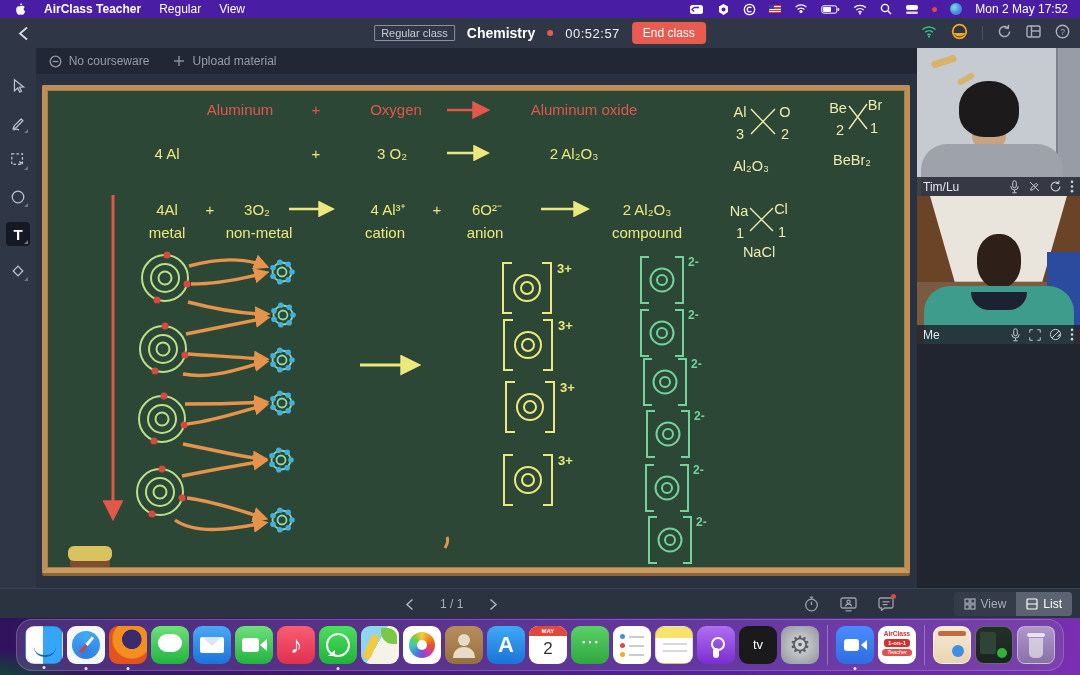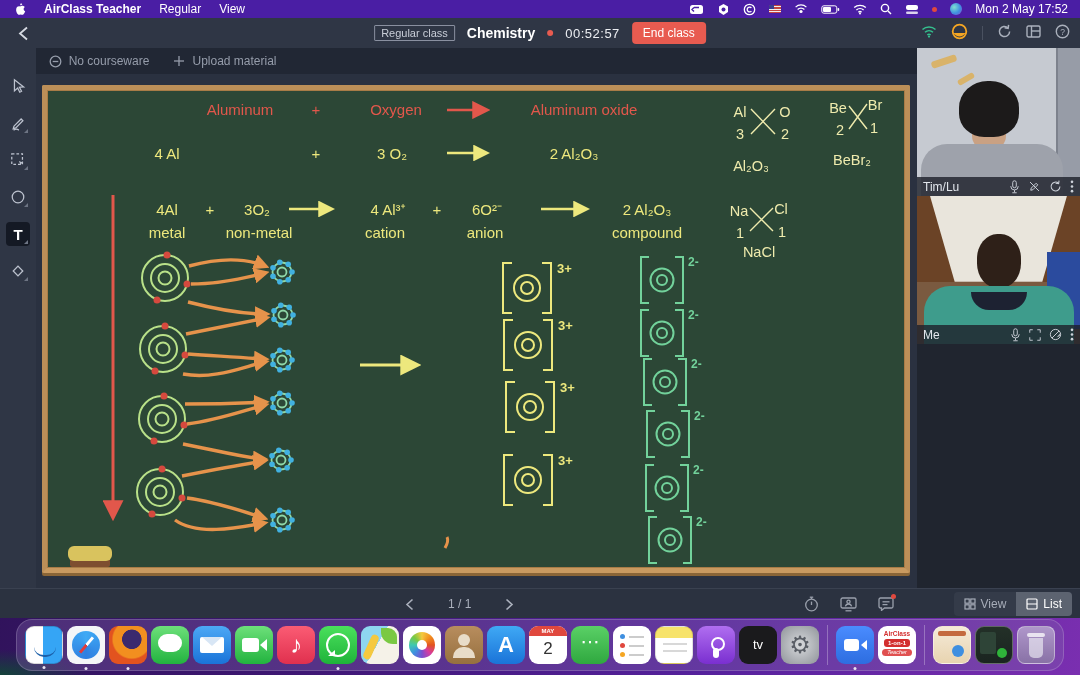--- a/index.html
+++ b/index.html
@@ -61,21 +61,21 @@
   .tool .sub:after{content:"";position:absolute;right:2px;bottom:2px;border-left:4px solid transparent;border-bottom:4px solid #6d7483;}
 
   
   .board{position:absolute;left:6px;top:37px;width:868px;height:488px;background:#2c4736;
     border:5px solid #bc8f58;border-bottom-color:#c99a60;border-radius:2px;
     box-shadow:0 3px 0 #8a6537, inset 0 0 0 1px #a87c47;}
   .board svg text{font-family:"Liberation Sans",sans-serif;}
 
   
   .footer{position:absolute;left:0;right:0;bottom:0;height:30px;background:#2b3240;border-top:1px solid #3a4150;}
-  .pagenav{position:absolute;left:405px;top:0;height:30px;display:flex;align-items:center;gap:34px;color:#aab0bc;}
+  .pagenav{position:absolute;left:405px;top:0;height:30px;display:flex;align-items:center;gap:26px;color:#aab0bc;}
   .pagenav .pn-btn{cursor:pointer;display:flex;align-items:center;}
   .pagenav .pg{font-size:12px;}
   .f-icons{position:absolute;right:186px;top:0;height:30px;display:flex;align-items:center;gap:21px;}
   .f-icons svg{stroke:#9aa0ac;fill:none;stroke-width:1.3;}
   .f-ic{position:relative;cursor:pointer;display:flex;}
   .f-ic .notif{position:absolute;right:-2px;top:-3px;width:5px;height:5px;border-radius:50%;background:#e0483e;}
   .viewtoggle{position:absolute;right:8px;top:3px;height:24px;display:flex;background:#343b49;border-radius:4px;overflow:hidden;}
   .vt-btn{display:flex;align-items:center;gap:5px;padding:0 10px;font-size:12px;color:#a6acb8;cursor:pointer;}
   .vt-btn svg{stroke:#a6acb8;fill:none;stroke-width:1.2;}
   .vt-btn.active{background:#5c6370;color:#fff;}

